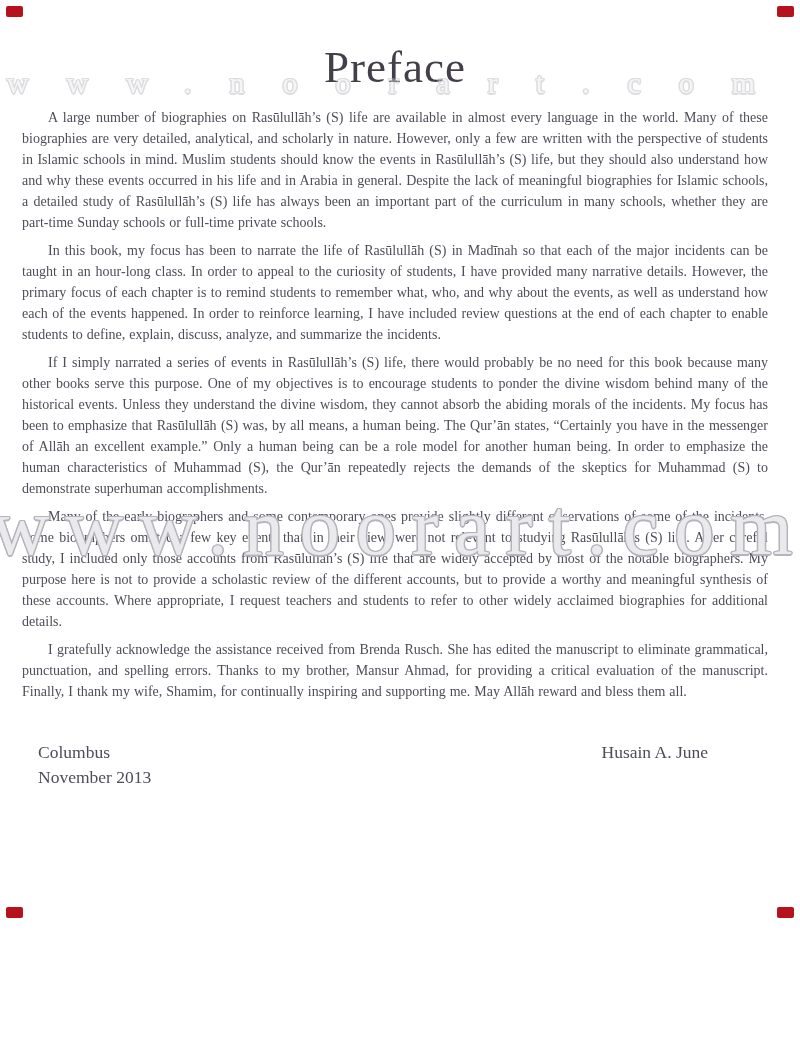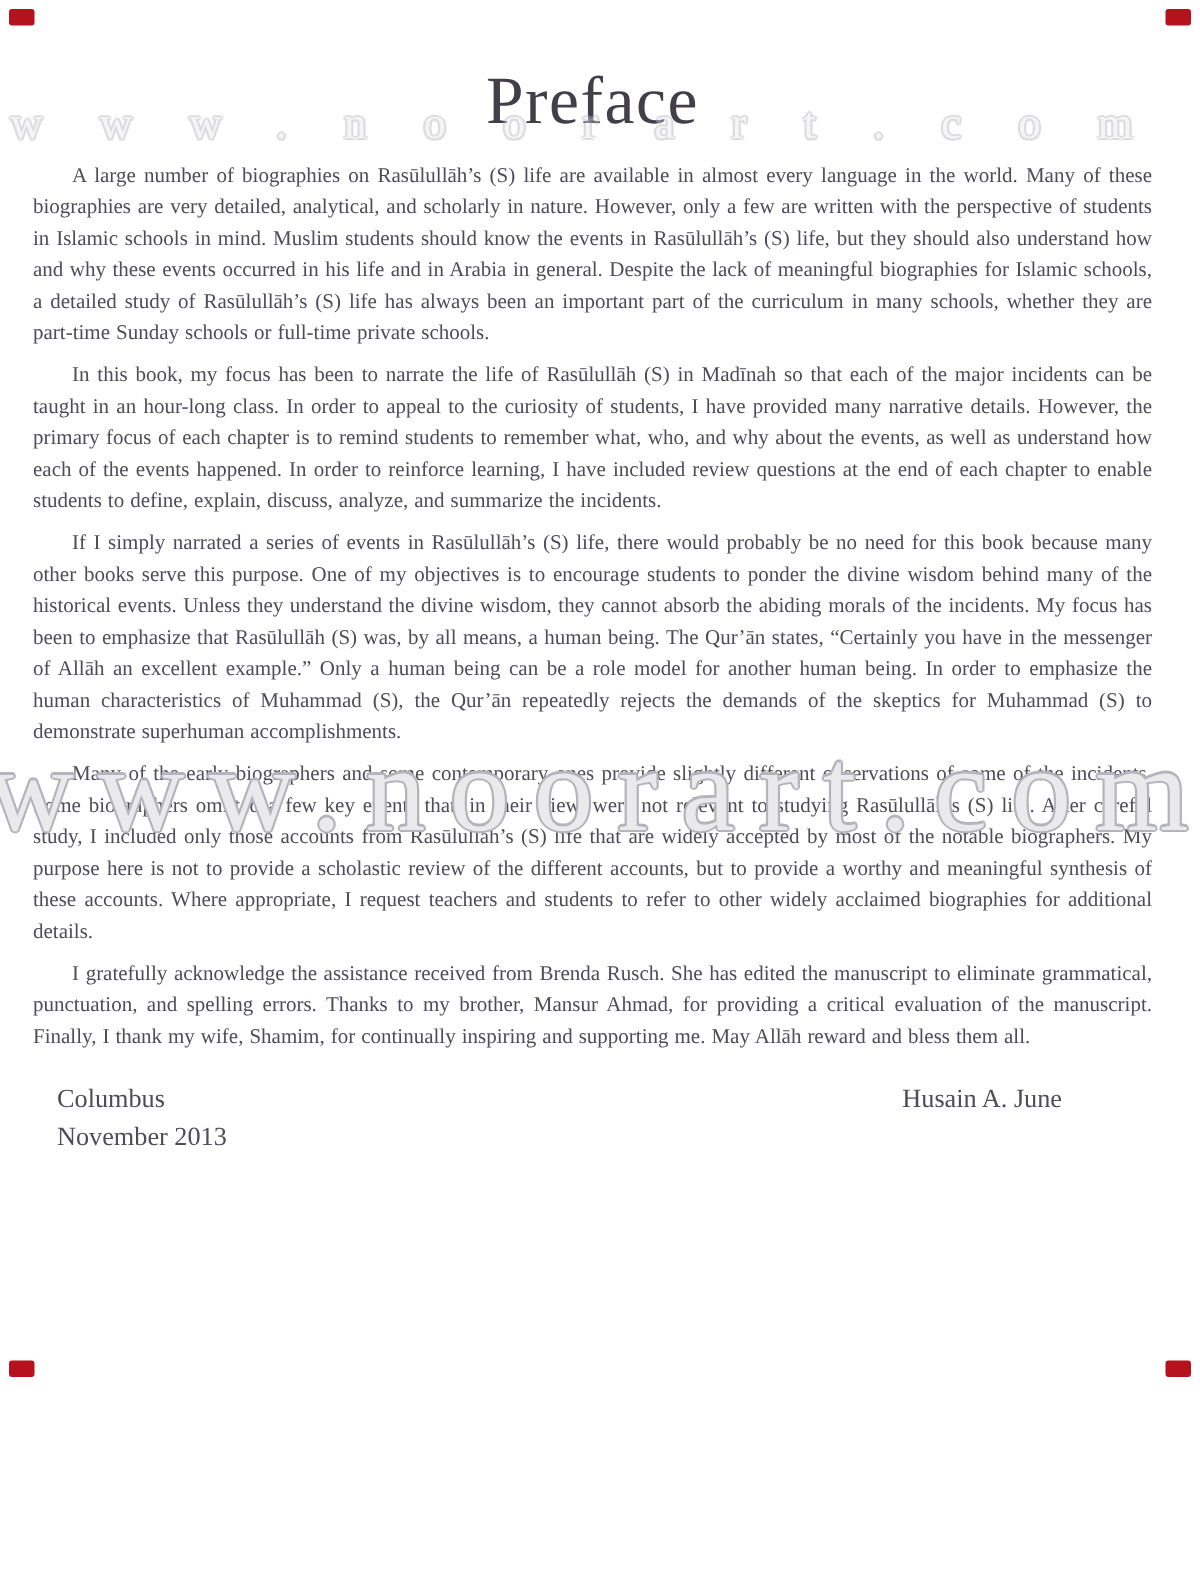--- a/index.html
+++ b/index.html
@@ -44,21 +44,21 @@
     font-size: 14px;
     line-height: 21px;
     color: var(--text, #4f4c58);
     word-spacing: 0.5px;
   }
 
   .signature {
     display: flex;
     justify-content: space-between;
     align-items: flex-start;
-    margin-top: 18px;
+    margin-top: 38px;
     font-size: 17.5px;
     line-height: 25px;
     color: var(--text, #4f4c58);
   }
   .signature .place-date { margin-left: 16px; }
   .signature .author     { margin-right: 60px; }
 
   
   .watermark {
     position: absolute;

